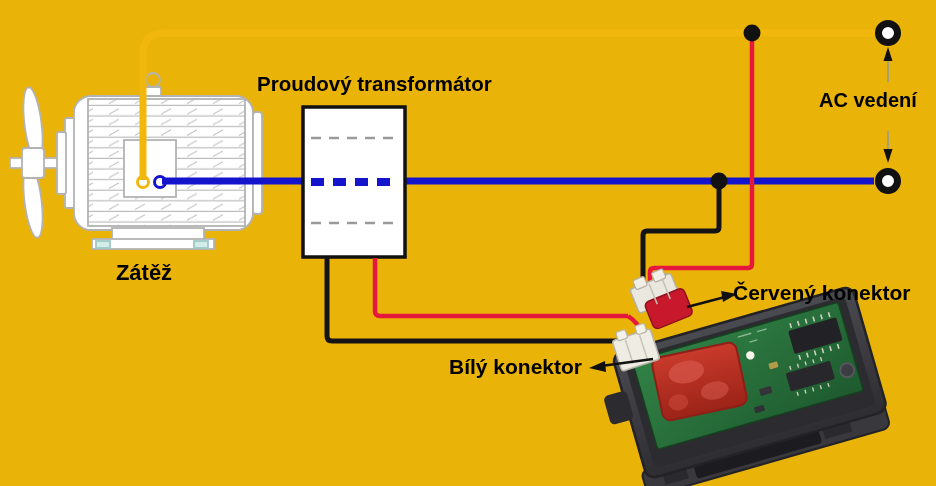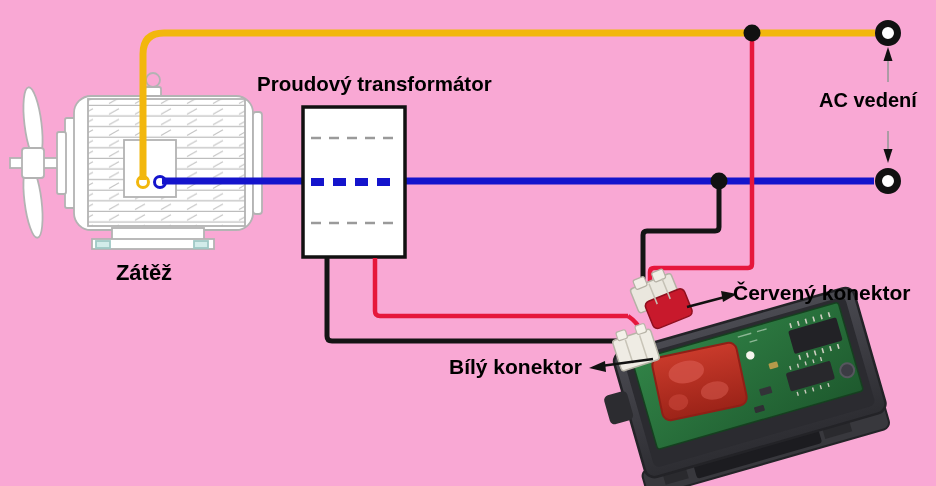--- a/index.html
+++ b/index.html
@@ -1,16 +1,16 @@
 <!DOCTYPE html>
 <html><head>
 <meta charset="utf-8">
 <style>
   html,body{margin:0;padding:0;background:#fff;}
-  #stage{position:relative;width:936px;height:486px;background:#f9a8d4;overflow:hidden;
+  #stage{position:relative;width:936px;height:486px;background:#eab308;overflow:hidden;
          font-family:"Liberation Sans",sans-serif;}
   svg{position:absolute;left:0;top:0;}
   .lbl{font-family:"Liberation Sans",sans-serif;font-weight:bold;fill:#000;}
 </style>
 </head>
 <body>
 
 <div id="stage">
 <svg width="936" height="486" viewBox="0 0 936 486">
   <defs>

